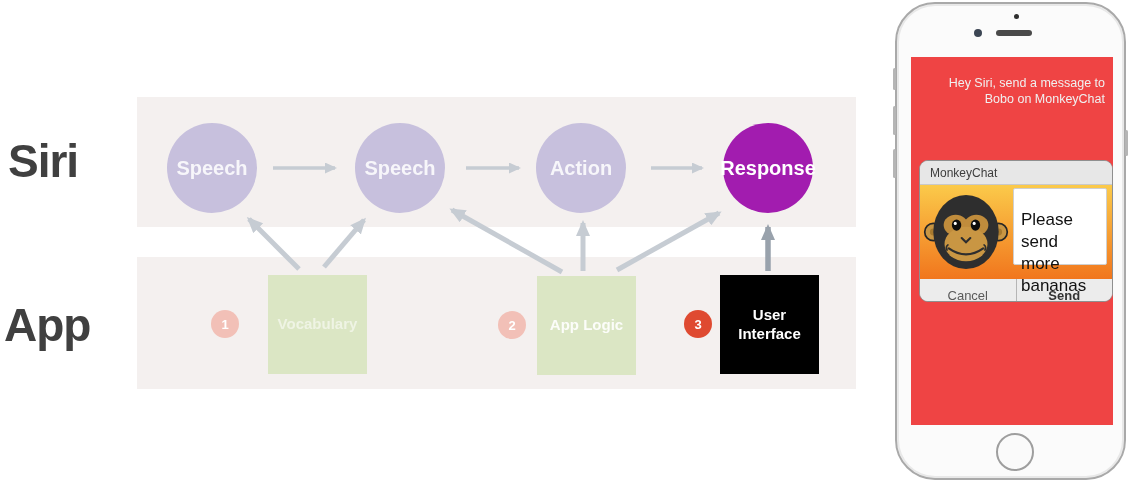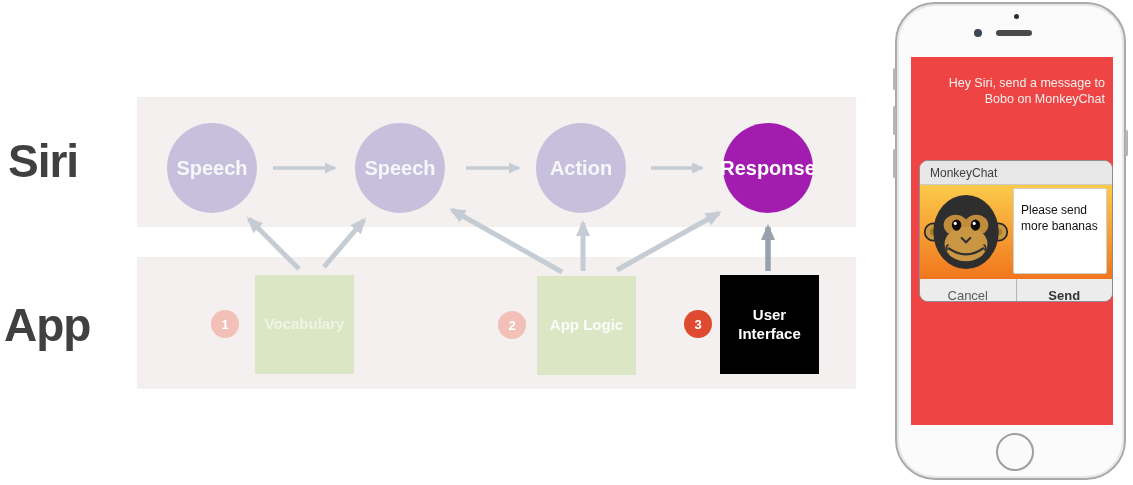--- a/index.html
+++ b/index.html
@@ -19,21 +19,21 @@
     position:absolute;width:90px;height:90px;border-radius:50%;
     background:#c7c0dd;display:flex;align-items:center;justify-content:center;
     font-size:20px;font-weight:bold;color:rgba(255,255,255,0.85);text-align:center;
   }
   .node-circle.response{background:#a21caf;color:#ffffff;}
   .node-box{
     position:absolute;width:99px;height:99px;background:#dbe6c4;
     display:flex;align-items:center;justify-content:center;text-align:center;
     font-size:15px;font-weight:bold;line-height:1.25;padding:0 8px;box-sizing:border-box;
   }
-  .node-box.dim1{color:rgba(255,255,255,0.55);}
+  .node-box.dim1{color:rgba(255,255,255,0.55);margin-left:13px;}
   .node-box.dim2{color:rgba(255,255,255,0.9);}
   .node-box.active{background:#000000;color:#ffffff;}
   .badge{
     position:absolute;width:28px;height:28px;border-radius:50%;
     display:flex;align-items:center;justify-content:center;
     font-size:13px;font-weight:bold;color:#ffffff;
   }
   .badge.faded{background:#f2c0b7;}
   .badge.active{background:#df4a31;}
   
@@ -70,23 +70,23 @@
     height:23px;background:#e7e7e7;border-bottom:1px solid #c9c9c9;
     display:flex;align-items:center;padding-left:10px;
     font-size:12px;color:#3d3d3d;
   }
   .card-body{
     position:relative;height:94px;
     background:linear-gradient(#fbca4a,#f1761d);
   }
   .monkey{position:absolute;left:3px;top:3px;width:86px;height:88px;}
   .msg-box{
-    position:absolute;left:93px;top:3px;width:94px;height:86px;box-sizing:border-box;
+    position:absolute;left:93px;top:3px;width:94px;height:77px;box-sizing:border-box;
     background:#ffffff;border:1px solid #cfcfcf;border-radius:2px;
-    padding:14px 7px;font-size:12px;color:#111;line-height:1.3;
+    padding:20px 7px;font-size:17px;color:#111;line-height:1.3;
   }
   .card-footer{height:32px;background:#ececec;display:flex;}
   .card-footer .fbtn{
     flex:1;display:flex;align-items:center;justify-content:center;
     font-size:13px;cursor:pointer;
   }
   .fbtn.cancel{color:#5a5a5a;border-right:1px solid #b5b5b5;}
   .fbtn.send{color:#333;font-weight:bold;}
 </style>
 </head>

